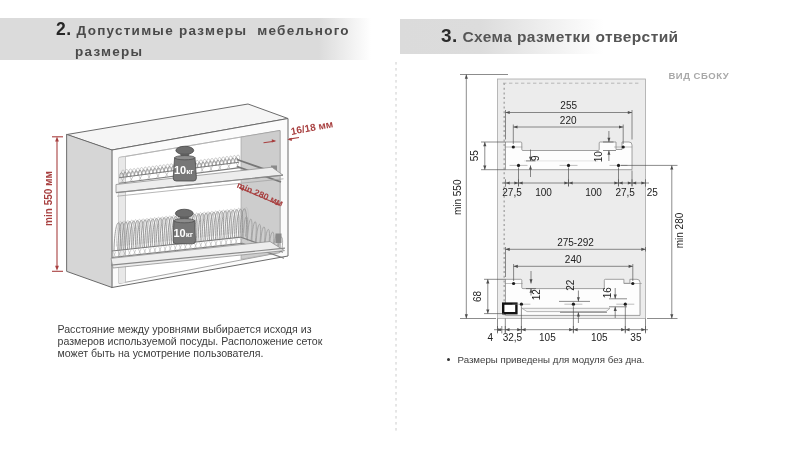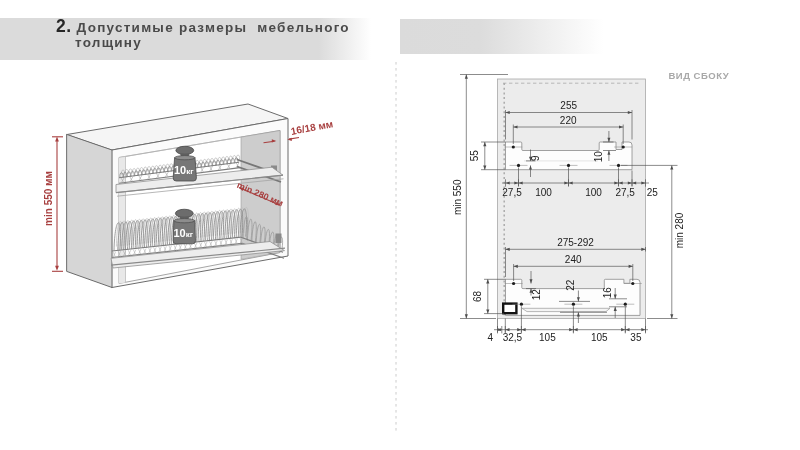--- a/index.html
+++ b/index.html
@@ -3,21 +3,21 @@
 <style>
   * { margin:0; padding:0; box-sizing:border-box; }
   html,body { width:800px; height:450px; background:#ffffff; overflow:hidden;
     font-family:"Liberation Sans",sans-serif; }
   .wrap { position:relative; width:800px; height:450px; }
   .band1 { position:absolute; left:0; top:18.4px; width:375px; height:41.8px;
     background:linear-gradient(to right,#dbdbdb 0%,#dbdbdb 85%,rgba(219,219,219,0) 99%); }
   .band2 { position:absolute; left:400px; top:18.7px; width:212px; height:35.3px;
     background:linear-gradient(to right,#dbdbdb 0%,#dcdcdc 38%,rgba(219,219,219,0) 96%); }
   .t1 { position:absolute; left:56px; top:18.5px; font-size:13.5px; font-weight:bold;
-    color:#4a4a4a; letter-spacing:1.25px; line-height:15px; }
+    color:#4a4a4a; letter-spacing:1.25px; line-height:21px; }
   .t1 .num { font-size:17.5px; color:#262626; letter-spacing:0.5px; }
   .t2 { position:absolute; left:441px; top:24.5px; font-size:15.5px; font-weight:bold;
     color:#565656; letter-spacing:0.42px; }
   .t2 .num { font-size:19px; color:#2b2b2b; }
   .para { position:absolute; left:57.5px; top:322.5px; font-size:10.6px; color:#3c3c3c;
     line-height:12.3px; letter-spacing:0px; }
   .bullets { position:absolute; left:443px; top:353.5px; font-size:9.7px; color:#3c3c3c;
     line-height:11.9px; letter-spacing:0px; }
   .bullets .li { position:relative; padding-left:14.5px; margin-bottom:0; }
   .bullets .li::before { content:""; position:absolute; left:3.5px; top:4px; width:3.6px;
@@ -350,15 +350,18 @@
         <text x="512.4" y="341.2">32,5</text>
         <text x="547.4" y="341.2">105</text>
         <text x="599.3" y="341.2">105</text>
         <text x="635.9" y="341.2">35</text>
         <text transform="translate(461.2,197.3) rotate(-90)">min 550</text>
         <text transform="translate(683,230.5) rotate(-90)">min 280</text>
       </g>
       <text x="668.5" y="79" font-family="'Liberation Sans',sans-serif" font-size="9.5" font-weight="bold" letter-spacing="0.5" fill="#a8a8a8">ВИД СБОКУ</text>
       <line x1="396" y1="62" x2="396" y2="432" stroke="#cccccc" stroke-width="1" stroke-dasharray="2.6,3.4"></line>
     </svg>
-  <div class="t1"><span class="num">2.</span> Допустимые размеры&nbsp; мебельного<br><span style="margin-left:19px">толщину</span></div>
+  <div class="t1"><span class="num">2.</span> Допустимые размеры&nbsp; мебельного<br><span style="margin-left:19px">размеры</span></div>
+  <div class="t2"><span class="num">3.</span> Схема разметки отверстий</div>
+  <div class="para">Расстояние между уровнями выбирается исходя из<br>размеров используемой посуды. Расположение сеток<br>может быть на усмотрение пользователя.</div>
   <div class="bullets">
+    <div class="li">Размеры приведены для модуля без дна.</div>
   </div>
 </div>
 </body></html>

